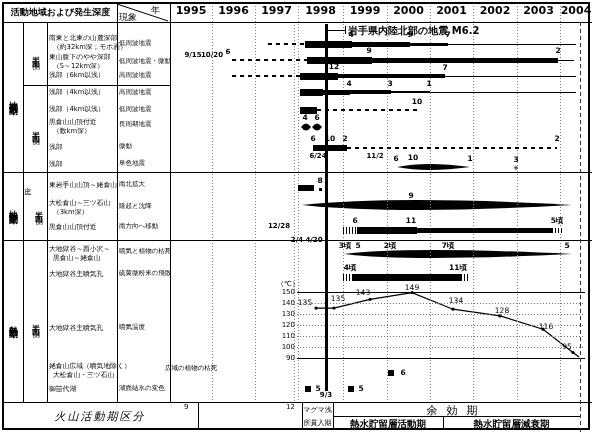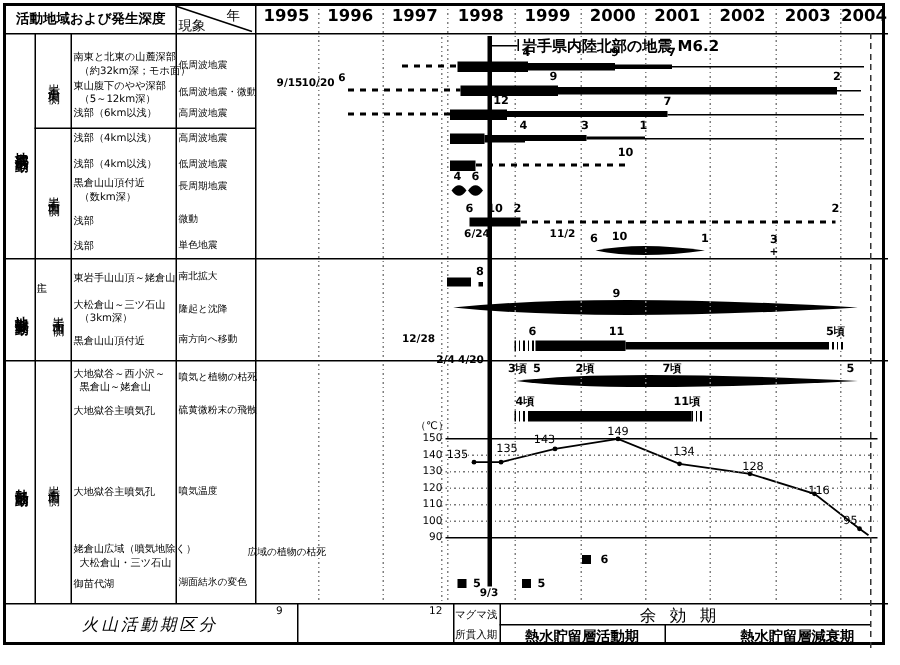--- a/index.html
+++ b/index.html
@@ -12,21 +12,21 @@
   #hdr-col2{left:119px;top:11px;font-size:9px;}
   #hdr-col3{left:151px;top:4px;font-size:9px;}
   #band-cell1{left:4px;top:404px;width:192px;height:26px;line-height:26px;text-align:center;font-size:11px;letter-spacing:2px;font-style:italic;}
   #band-cell1-tag{left:184px;top:403px;font-size:7px;}
   #band-cell2{left:198px;top:404px;width:104px;height:26px;line-height:26px;text-align:center;font-size:11px;letter-spacing:7px;}
   #band-cell2-tag{left:286px;top:403px;font-size:7px;}
   #band-cell3a{left:301px;top:405px;width:33px;text-align:center;font-size:7px;}
   #band-cell3b{left:301px;top:418px;width:33px;text-align:center;font-size:7px;}
   #band-cell4{left:333px;top:403px;width:247px;text-align:center;font-size:11px;letter-spacing:9px;}
   #band-cell4a{left:333px;top:418px;width:110px;text-align:center;font-size:9.5px;font-weight:bold;}
-  #band-cell4b{left:443px;top:418px;width:137px;text-align:center;font-size:9.5px;font-weight:bold;margin-left:20px;}
+  #band-cell4b{left:443px;top:418px;width:137px;text-align:center;font-size:9.5px;font-weight:bold;}
 </style>
 </head>
 <body>
 
 <div id="fig">
   <svg id="shapes" class="abs" width="600" height="443">
       <line x1="117" y1="4" x2="168" y2="21" stroke="#000" stroke-width="1"></line>
       <path d="M301 127 Q306.0 120 311 127 Q306.0 134 301 127 Z" fill="#000"></path>
       <path d="M312 127 Q317.0 120 322 127 Q317.0 134 312 127 Z" fill="#000"></path>
       <path d="M397 167 Q426.2 161 470 167 Q426.2 173 397 167 Z" fill="#000"></path>

